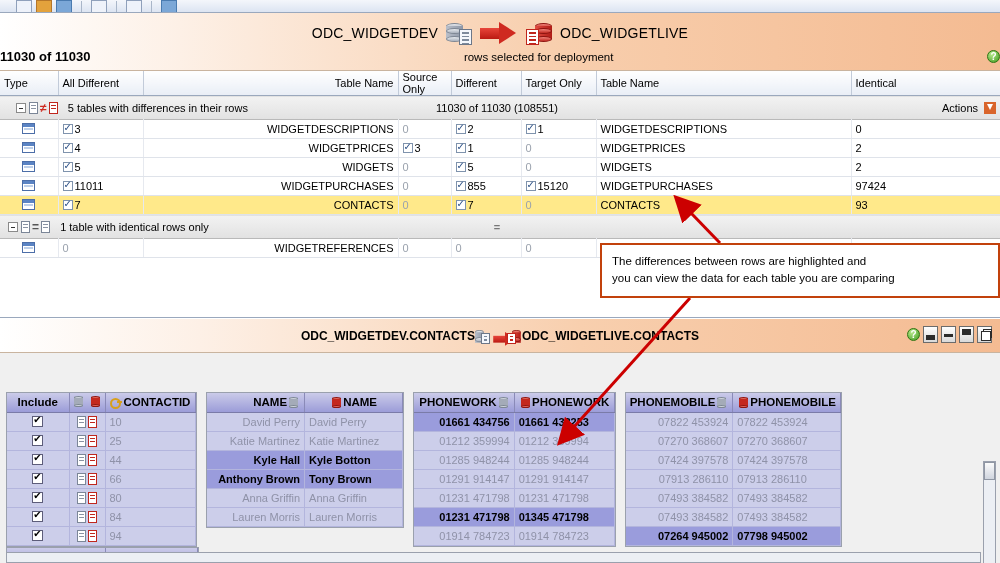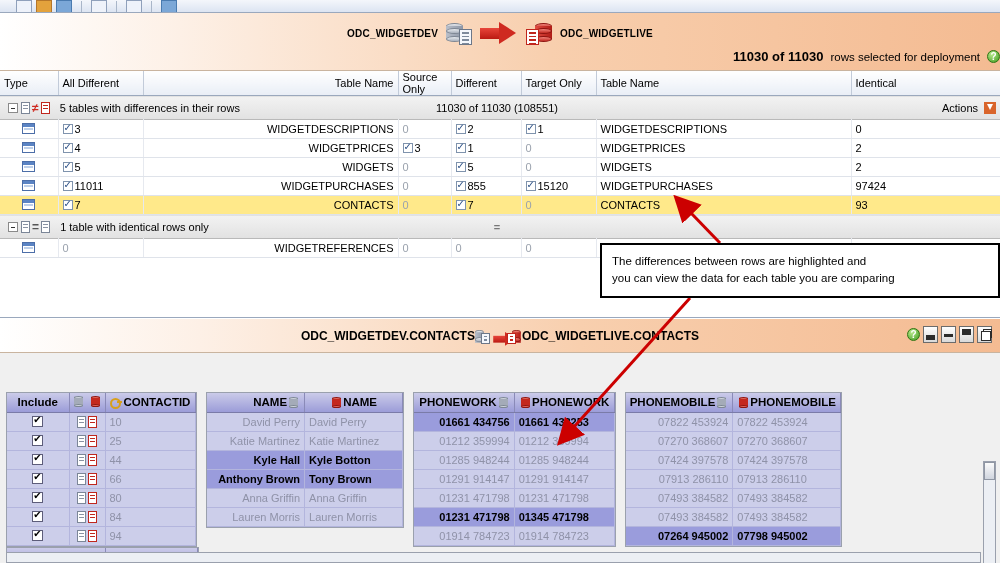--- a/index.html
+++ b/index.html
@@ -28,23 +28,23 @@
     position:absolute; left:0; top:13px; width:1000px; height:58px;
     background:linear-gradient(to right,#ffffff 0%,#fdf0e6 18%,#f8cfae 55%,#f4bb92 100%);
     border-bottom:1px solid #c9b49f;
   }
   .banner-row1{
     position:absolute; left:0; top:8px; width:1000px;
     display:flex; align-items:center; justify-content:center; gap:8px;
   }
   .banner-row2{
     position:absolute; left:0; top:36px; width:1000px;
-    display:flex; align-items:center; justify-content:flex-end; gap:7px;
-  }
-  .db-name{ font-weight:bold; font-size:10px; letter-spacing:.2px;}
+    display:flex; align-items:center; justify-content:space-between; gap:7px;
+  }
+  .db-name{ font-weight:normal; font-size:14px; letter-spacing:.2px;}
   .rows-count{ font-weight:bold; font-size:13px;}
   .rows-label{ font-size:11.5px;}
 
   
   .dbicon{ position:relative; width:26px; height:24px;}
   .cyl{ position:absolute; width:17px; height:19px; left:0; top:2px;}
   .cyl i{ display:block; position:absolute; left:0; width:17px; height:6px; border-radius:50%;}
   .cyl .body{ position:absolute; left:0; top:3px; width:17px; height:13px;}
   .cyl-grey .body{ background:linear-gradient(to right,#b9bfca,#8d96a6);}
   .cyl-grey i{ background:linear-gradient(to bottom,#e8ebf0,#aab1bd); border:1px solid #7e8794;}
@@ -110,21 +110,21 @@
   .eqs{ color:#555; font-weight:bold; font-size:12px; margin:0 2px;}
   .actions-cell{ text-align:right; padding-right:6px;}
   .act-ico{ display:inline-block; width:12px; height:12px; background:#d9642a;
      vertical-align:-2px; margin-left:6px; position:relative;}
   .act-ico::after{ content:""; position:absolute; left:3px; top:2px;
      border-left:3px solid transparent; border-right:3px solid transparent; border-top:6px solid #fff;}
 
   
   .callout{
     position:absolute; left:600px; top:243px; width:400px; height:55px;
-    border:2px solid #000000; background:#fff; z-index:30;
+    border:2px solid #c2410c; background:#fff; z-index:30;
     padding:8px 10px; line-height:17px; font-size:11.5px;
   }
   .arrow-svg{ position:absolute; left:0; top:0; width:1000px; height:563px;
      pointer-events:none; z-index:29;}
 
   
   .panel2{ position:absolute; left:0; top:319px; width:1000px; height:244px; background:#f0f0f0;}
   .panel2-banner{
     position:relative; height:34px; width:1000px;
     background:linear-gradient(to right,#ffffff 0%,#fdf0e6 20%,#f8cfae 58%,#f4bb92 100%);
@@ -282,21 +282,21 @@
       <th>All Different</th>
       <th class="r">Table Name</th>
       <th>Source Only</th>
       <th>Different</th>
       <th>Target Only</th>
       <th>Table Name</th>
       <th>Identical</th>
     </tr>
 
     <tr class="grp">
-      <td colspan="3" style="padding-left:8px;">
+      <td colspan="3" style="padding-left:16px;">
         <span class="expander"></span>
         <span class="doc-sm"></span><span class="neq">≠</span><span class="doc-sm red"></span>
         <span style="margin-left:7px;">5 tables with differences in their rows</span>
       </td>
       <td colspan="3" class="ctr" style="text-align:center;">11030 of 11030 (108551)</td>
       <td></td>
       <td class="actions-cell"><span>Actions</span><span class="act-ico"></span></td>
     </tr>
 
     </tbody>

